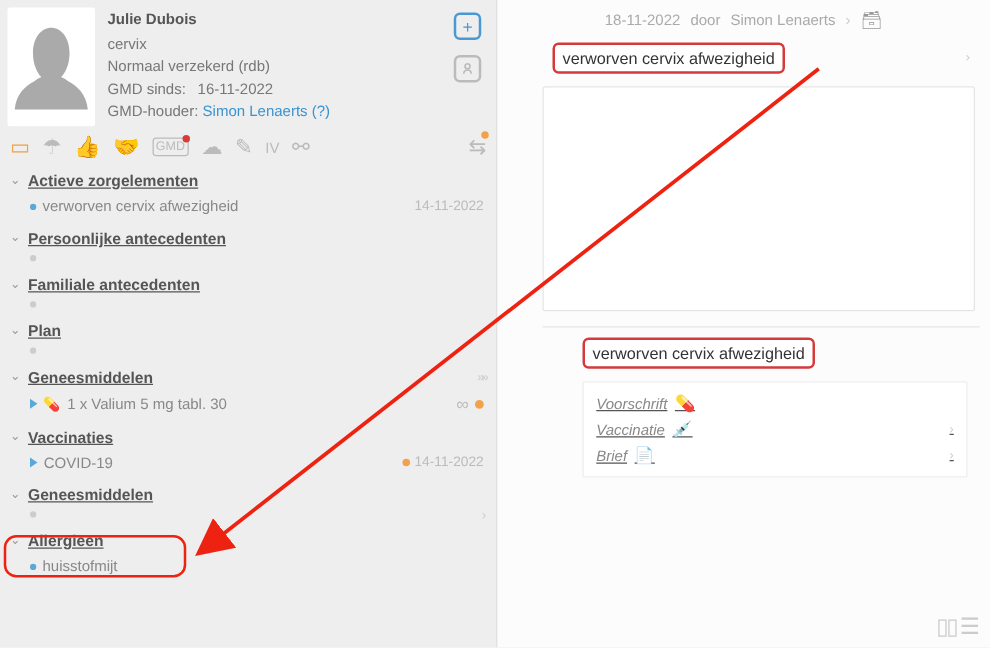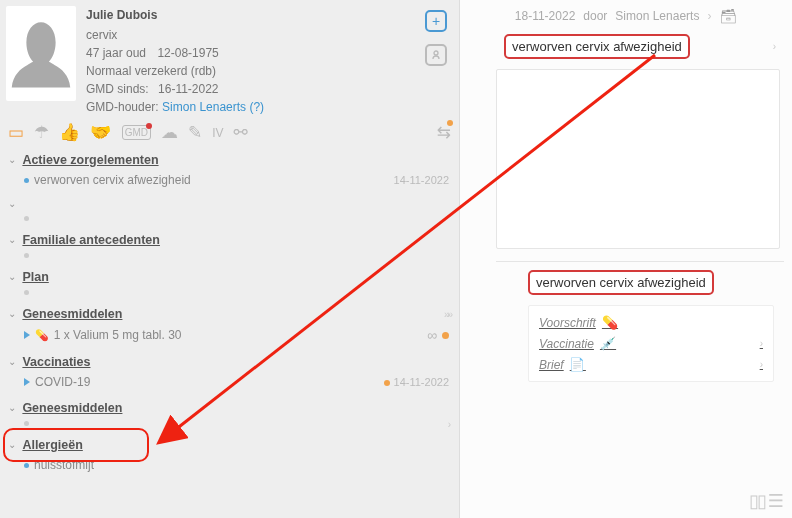--- a/index.html
+++ b/index.html
@@ -7,21 +7,21 @@
     font-family: Arial, Helvetica, sans-serif;
     font-size: 12px;
     color: #555;
     background: #f8f8f8;
     width: 792px;
     height: 518px;
     overflow: hidden;
     display: flex;
   }
   .left-panel {
-    width: 460px;
+    width: 398px;
     background: #eeeeee;
     border-right: 1px solid #ddd;
     position: relative;
     display: flex;
     flex-direction: column;
   }
   .right-panel {
     flex: 1;
     background: #fcfcfc;
     position: relative;
@@ -197,24 +197,20 @@
 <div class="left-panel">
   <div class="patient-header">
     <div class="avatar">
       <svg viewBox="0 0 60 80">
           <path fill="#aaa" d="M30 10c-7 0-13 7-13 18 0 8 3 14 6 17-2 1-4 2-5 3-6 3-13 9-14 20h52c-1-11-8-17-14-20-1-1-3-2-5-3 3-3 6-9 6-17 0-11-6-18-13-18z"></path>
         </svg>
     </div>
     <div class="patient-info">
       <div class="patient-name">Julie Dubois</div>
       <div>cervix</div>
-      <div>
-        <span class="kv">47 jaar oud</span>
-        <span class="kv">12-08-1975</span>
-      </div>
       <div>Normaal verzekerd (rdb)</div>
       <div>
         <span>GMD sinds:</span>
         <span style="margin-left:6px">16-11-2022</span>
       </div>
       <div>
         <span>GMD-houder:</span>
         <span class="gmd-holder">Simon Lenaerts (?)</span>
       </div>
     </div>
@@ -253,20 +249,21 @@
       <div class="section-item">
         <span class="bullet"></span>
         <span class="item-text">verworven cervix afwezigheid</span>
         <span class="item-meta">14-11-2022</span>
       </div>
     </div>
 
     <div class="section">
       <div class="section-header">
         <span class="chevron">⌄</span>
+        <span class="section-title">Persoonlijke antecedenten</span>
       </div>
       <div class="section-item">
           <span class="bullet gray"></span>
         </div>
     </div>
 
     <div class="section">
       <div class="section-header">
         <span class="chevron">⌄</span>
         <span class="section-title">Familiale antecedenten</span>

